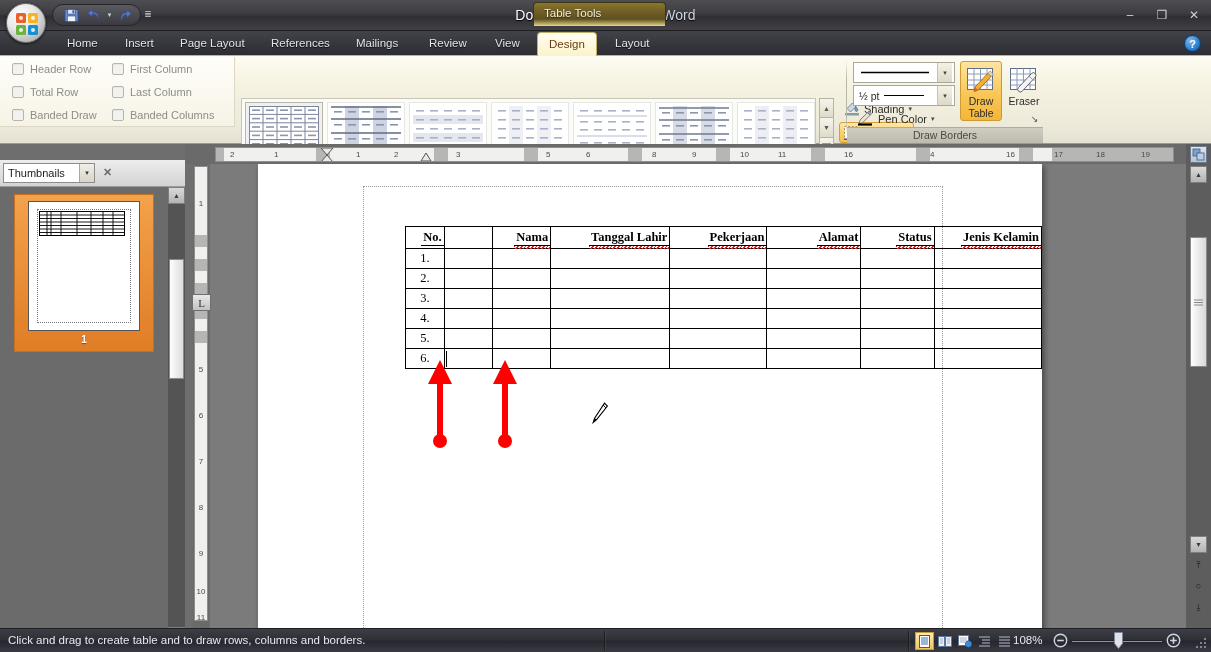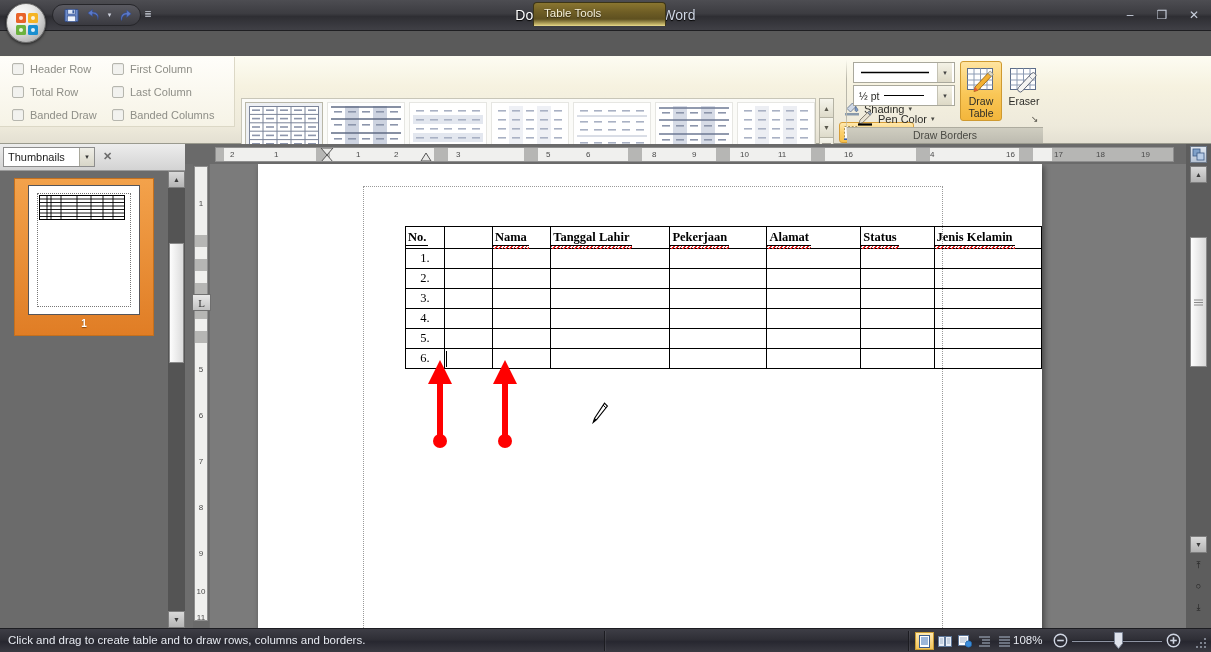--- a/index.html
+++ b/index.html
@@ -189,21 +189,21 @@
   }
   .dlglaunch {
     position:absolute; right:2px; bottom:1px; width:13px; height:13px;
     font-size:9px; color:#55534a; text-align:center; line-height:13px;
   }
 
   
   .workspace { position:absolute; left:0; top:144px; width:1211px; height:484px; background:#6e6e6e; }
 
   
-  .thumbpane { position:absolute; left:0; top:0; width:185px; height:484px;
+  .thumbpane { position:absolute; left:0; top:16px; width:185px; height:484px;
     background:linear-gradient(to bottom,#6f6f6f,#616161); border-right:1px solid #3c3c3c; }
   .thumb-head { position:absolute; left:0; top:0; width:185px; height:27px;
     background:linear-gradient(to bottom,#ededed,#d3d3d3); border-bottom:1px solid #9a9a9a; }
   .thumb-combo { position:absolute; left:3px; top:3px; width:92px; height:20px;
     background:#fff; border:1px solid #8d8d8d; display:flex; align-items:center;
     font-size:11px; color:#1a1a1a; padding-left:4px; }
   .thumb-combo .cb2 { margin-left:auto; width:15px; height:18px;
     background:linear-gradient(to bottom,#f0efe8,#d8d6c8); border-left:1px solid #a9a89c;
     display:flex; align-items:center; justify-content:center; font-size:7px; color:#333; }
   .thumb-x { position:absolute; left:100px; top:5px; width:15px; height:15px;
@@ -254,21 +254,21 @@
     background:#7b7b7b; overflow:hidden; }
   .page { position:absolute; left:48px; top:0px; width:784px; height:520px;
     background:#fff; box-shadow:2px 2px 6px rgba(0,0,0,.45); }
   .page-margin { position:absolute; left:105px; top:22px; width:580px; height:470px;
     border:1px dotted #9a9a9a; border-top:1px dotted #9a9a9a; }
 
   
   .wtable { position:absolute; left:147px; top:62px; border-collapse:collapse; }
   .wtable td, .wtable th { border:1px solid #000; height:20px; padding:0;
     font-family:"Liberation Serif", serif; }
-  .wtable th { font-size:12.5px; font-weight:bold; text-align:left;
+  .wtable th { font-size:12.5px; font-weight:bold; text-align:right;
     color:#000; height:22px; }
   .wtable .hdr-txt { display:inline-block; border-bottom:1.5px solid #000; padding:0 2px;
     position:relative; }
   .squig { position:absolute; left:0; right:0; bottom:-4px; height:3px;
     background-image: repeating-linear-gradient(135deg,#e02020 0 1.2px, transparent 1.2px 2.6px);
   }
   .wtable td.num { font-size:12.5px; text-align:center; color:#000; }
   .caret-cursor { position:absolute; left:1px; top:2px; width:1.5px; height:16px; background:#000; }
 
   
@@ -366,20 +366,32 @@
       <div class="win-btn">–</div>
       <div class="win-btn">❒</div>
       <div class="win-btn close">✕</div>
     </div>
 
     <div class="ctx-tab-header">
       <span>Table Tools</span>
     </div>
   </div>
 
+  <div class="tabstrip">
+    <div class="tab" style="left:56px">Home</div>
+    <div class="tab" style="left:114px">Insert</div>
+    <div class="tab" style="left:169px">Page Layout</div>
+    <div class="tab" style="left:260px">References</div>
+    <div class="tab" style="left:345px">Mailings</div>
+    <div class="tab" style="left:418px">Review</div>
+    <div class="tab" style="left:484px">View</div>
+    <div class="tab active" style="left:537px">Design</div>
+    <div class="tab" style="left:604px">Layout</div>
+    <div class="help-btn">?</div>
+  </div>
 
   <div class="ribbon">
 
     <div class="rgroup" id="grp-tso">
       <div class="gbody">
         <div class="cbrow" style="left:12px; top:6px;">
           <span class="cbox"></span>
           <span class="cblabel">Header Row</span>
         </div>
         <div class="cbrow" style="left:112px; top:6px;">

